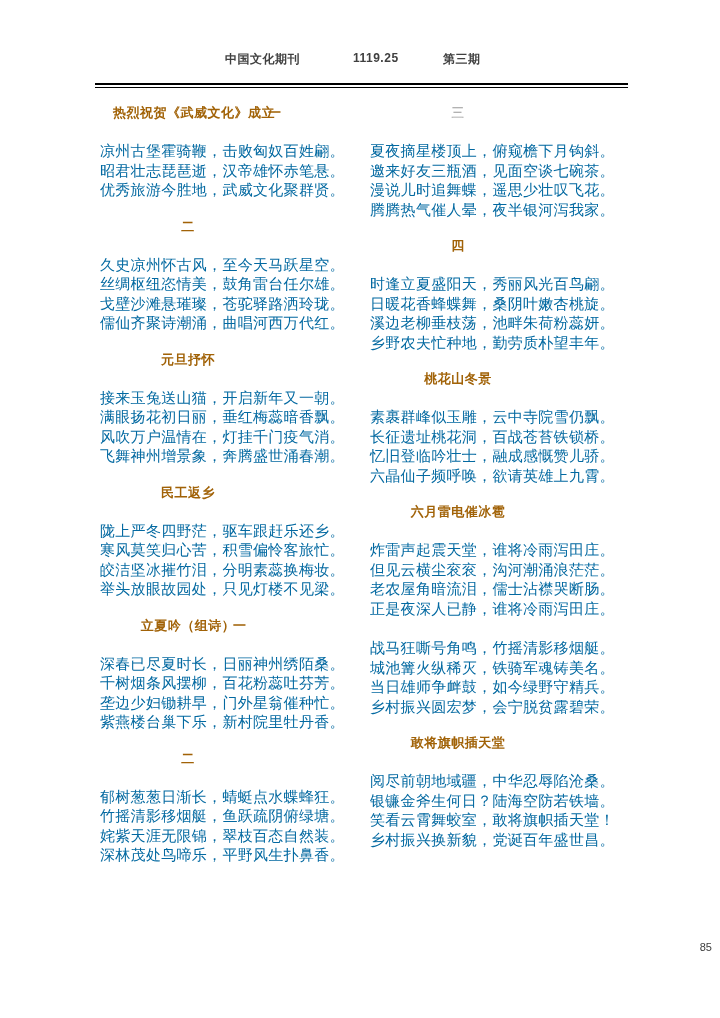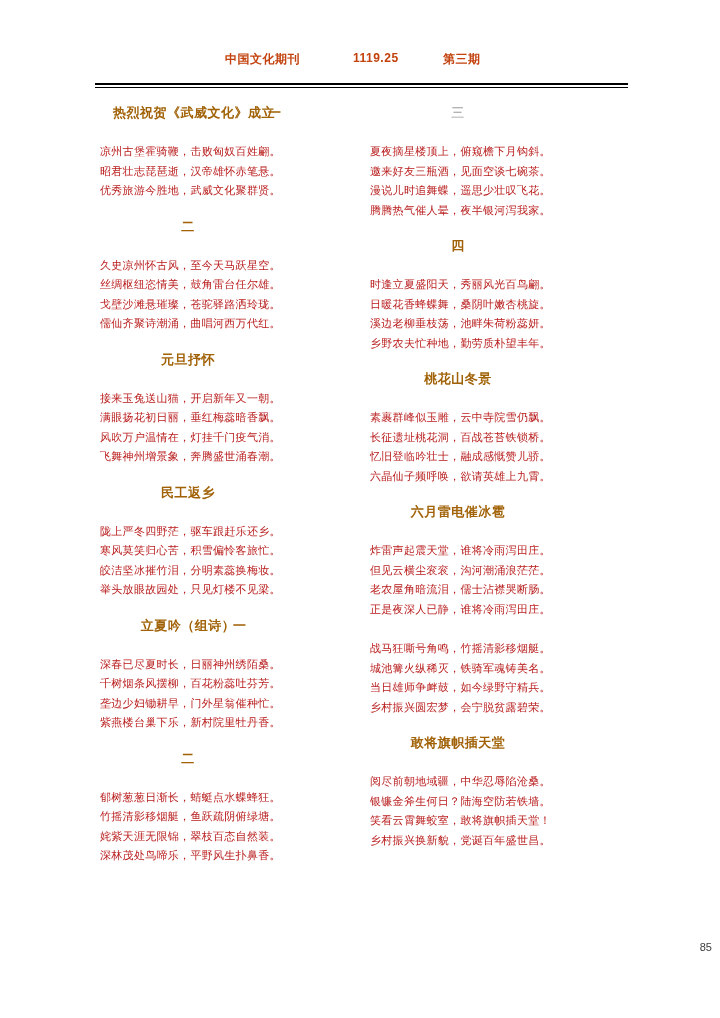--- a/index.html
+++ b/index.html
@@ -2,21 +2,21 @@
 <html><head>
 <meta charset="utf-8">
 <style>
   html,body { margin:0; padding:0; background:#e8e8e8; }
   .page {
     position:relative; width:720px; height:1018px; margin:0 auto;
     background:#ffffff; overflow:hidden;
     font-family:"Liberation Sans","DejaVu Sans",sans-serif; color:#000;
   }
   
-  .hdr-item { position:absolute; top:51px; font-size:12px; font-weight:bold; letter-spacing:0.5px; color:#c2410c; }
+  .hdr-item { position:absolute; top:51px; font-size:12px; font-weight:bold; letter-spacing:0.5px; color:#404040; }
   .h-journal { left:225px; }
   .h-date    { left:353px; }
   .h-issue   { left:443px; }
   .rule {
     position:absolute; top:83px; left:95px; width:533px; height:2px;
     border-top:2.5px solid #000; border-bottom:1px solid #000;
   }
   
   .content {
     position:absolute; top:92px; left:100px; width:520px;
@@ -30,22 +30,22 @@
     letter-spacing:0.5px; color:#a16207; white-space:nowrap;
   }
   .t-center { width:176px; text-align:center; }
   .t-left   { padding-left:13px; }
   .t-gray   { color:#9c9c9c; font-weight:normal; }
   .suffix { position:absolute; top:0; font-weight:bold; }
   .sfx-a { left:168px; }
   .sfx-b { left:133px; }
   .stanza { margin-top:20px; font-family:"Liberation Serif","DejaVu Serif",serif; }
   .line {
-    font-size:11px; line-height:19.5px; letter-spacing:0.3px;
-    color:#b91c1c; white-space:nowrap;
+    font-size:15px; line-height:19.5px; letter-spacing:0.3px;
+    color:#0369a1; white-space:nowrap;
   }
   .page-number {
     position:absolute; top:941px; left:0; width:712px; text-align:right;
     font-size:11px; color:#3c3c3c;
   }
 </style>
 </head>
 <body>
 
 <div class="page">

